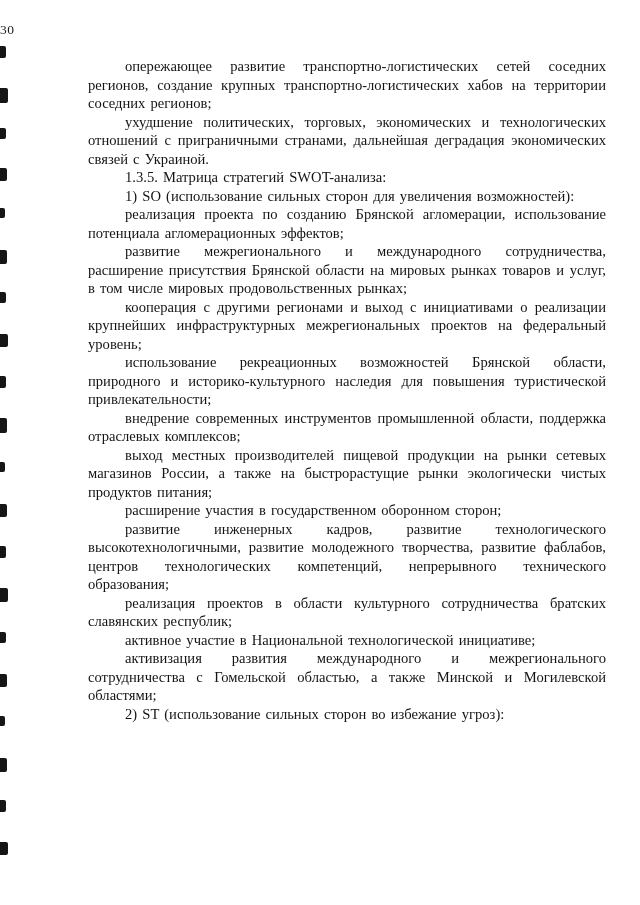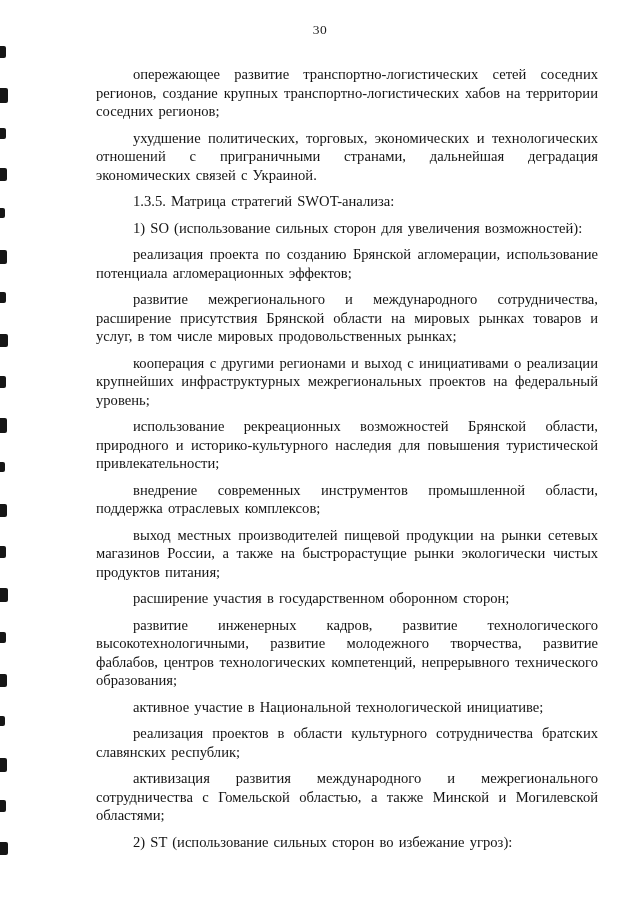--- a/index.html
+++ b/index.html
@@ -20,34 +20,34 @@
     top: 0;
     width: 640px;
     height: 905px;
     background: #ffffff;
   }
   .page-number {
     position: absolute;
     top: 22px;
     left: 0;
     width: 100%;
-    text-align: center;
+    text-align: left;
     font-size: 13.5px;
     color: #1c1c1c;
     letter-spacing: 0.5px;
   }
   .text-body {
     position: absolute;
     top: 57px;
     left: 88px;
     width: 518px;
     color: #141414;
   }
   .para {
-    margin: 8px;
+    margin: 0;
     padding: 0;
     text-align: justify;
     text-indent: 37px;
     font-size: 14.6px;
     line-height: 18.5px;
     word-spacing: 1.5px;
   }
   .scan-edge {
     position: absolute;
     left: 0;
@@ -76,22 +76,22 @@
     <p class="para">1.3.5. Матрица стратегий SWOT-анализа:</p>
     <p class="para">1) SO (использование сильных сторон для увеличения возможностей):</p>
     <p class="para">реализация проекта по созданию Брянской агломерации, использование потенциала агломерационных эффектов;</p>
     <p class="para">развитие межрегионального и международного сотрудничества, расширение присутствия Брянской области на мировых рынках товаров и услуг, в том числе мировых продовольственных рынках;</p>
     <p class="para">кооперация с другими регионами и выход с инициативами о реализации крупнейших инфраструктурных межрегиональных проектов на федеральный уровень;</p>
     <p class="para">использование рекреационных возможностей Брянской области, природного и историко-культурного наследия для повышения туристической привлекательности;</p>
     <p class="para">внедрение современных инструментов промышленной области, поддержка отраслевых комплексов;</p>
     <p class="para">выход местных производителей пищевой продукции на рынки сетевых магазинов России, а также на быстрорастущие рынки экологически чистых продуктов питания;</p>
     <p class="para">расширение участия в государственном оборонном сторон;</p>
     <p class="para">развитие инженерных кадров, развитие технологического высокотехнологичными, развитие молодежного творчества, развитие фаблабов, центров технологических компетенций, непрерывного технического образования;</p>
+    <p class="para">реализация проектов в области культурного сотрудничества братских славянских республик;</p>
     <p class="para">активное участие в Национальной технологической инициативе;</p>
-    <p class="para">реализация проектов в области культурного сотрудничества братских славянских республик;</p>
     <p class="para">активизация развития международного и межрегионального сотрудничества с Гомельской областью, а также Минской и Могилевской областями;</p>
     <p class="para">2) ST (использование сильных сторон во избежание угроз):</p>
   </div>
 
   <div class="scan-edge">
     <div class="scan-mark" style="top:46px;  width:6px; height:12px;"></div>
     <div class="scan-mark" style="top:88px;  width:8px; height:15px;"></div>
     <div class="scan-mark" style="top:128px; width:6px; height:11px;"></div>
     <div class="scan-mark" style="top:168px; width:7px; height:13px;"></div>
     <div class="scan-mark" style="top:208px; width:5px; height:10px;"></div>

